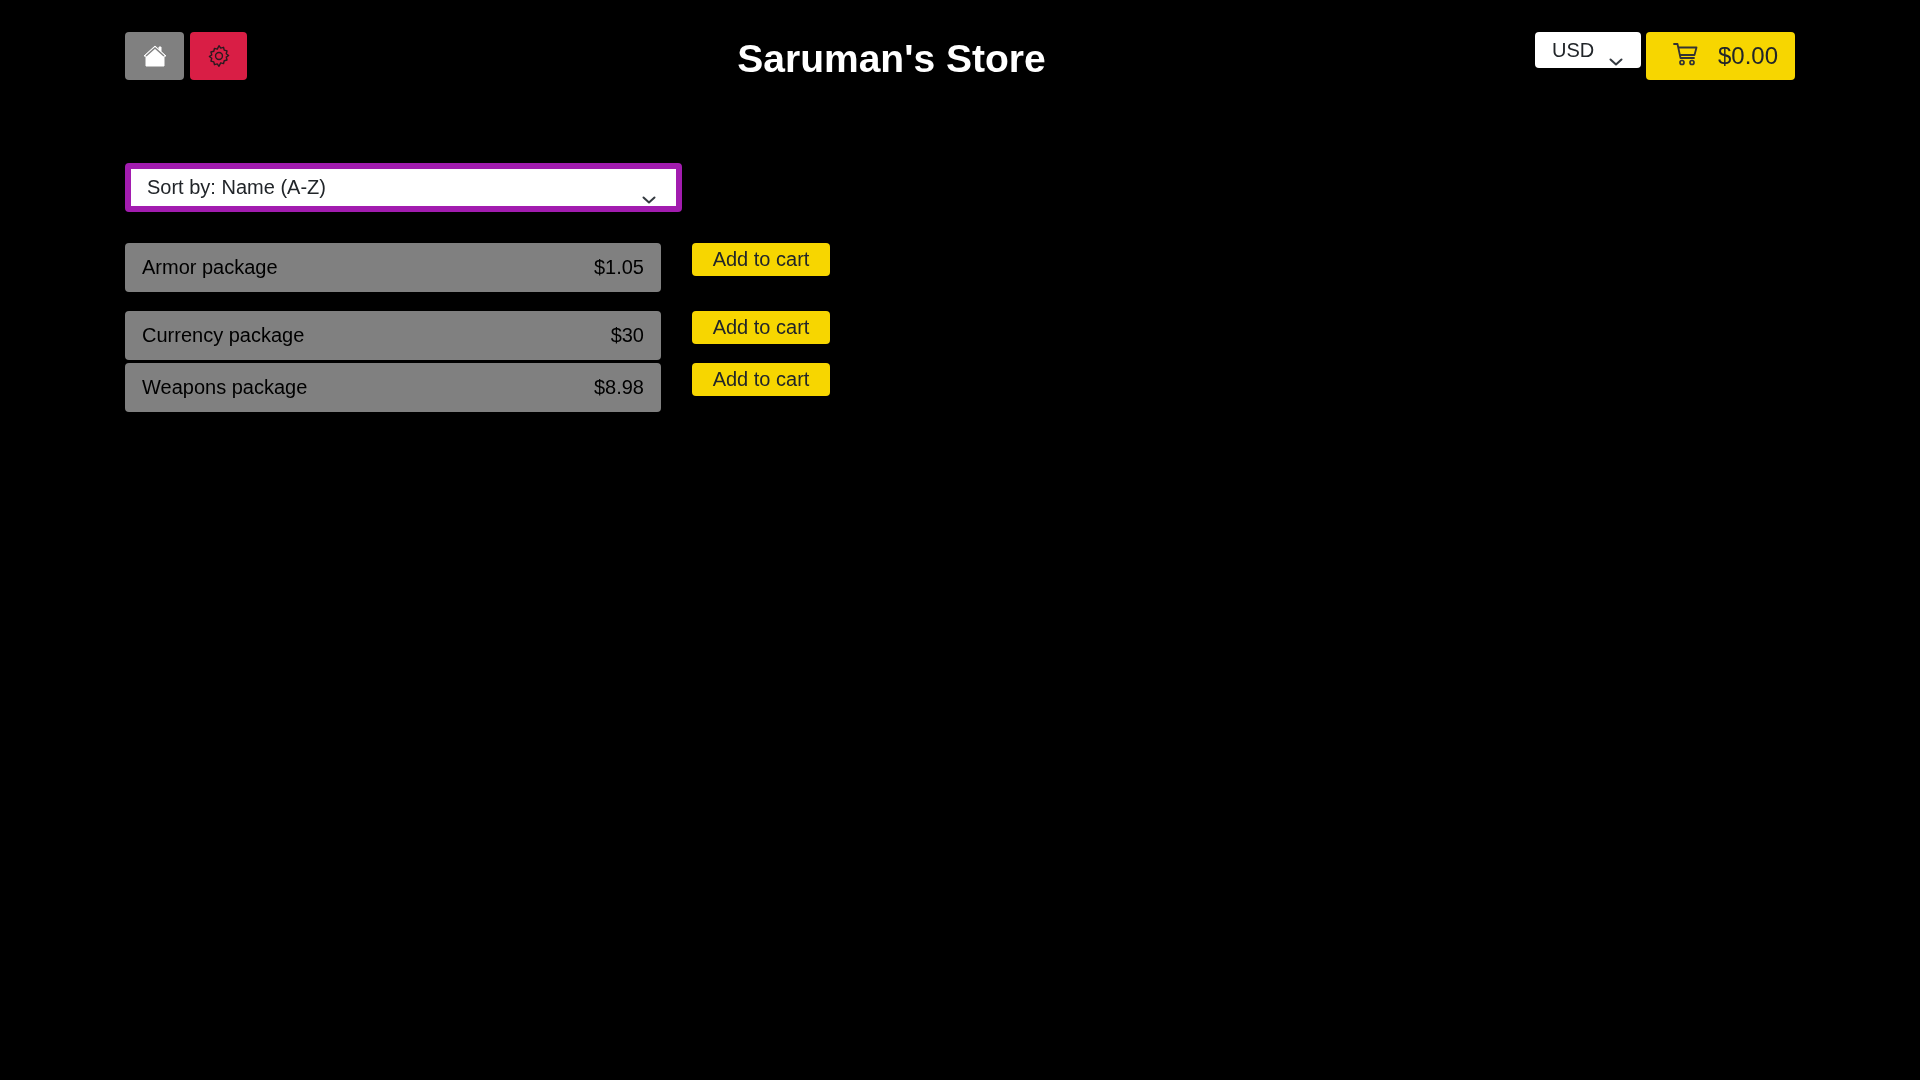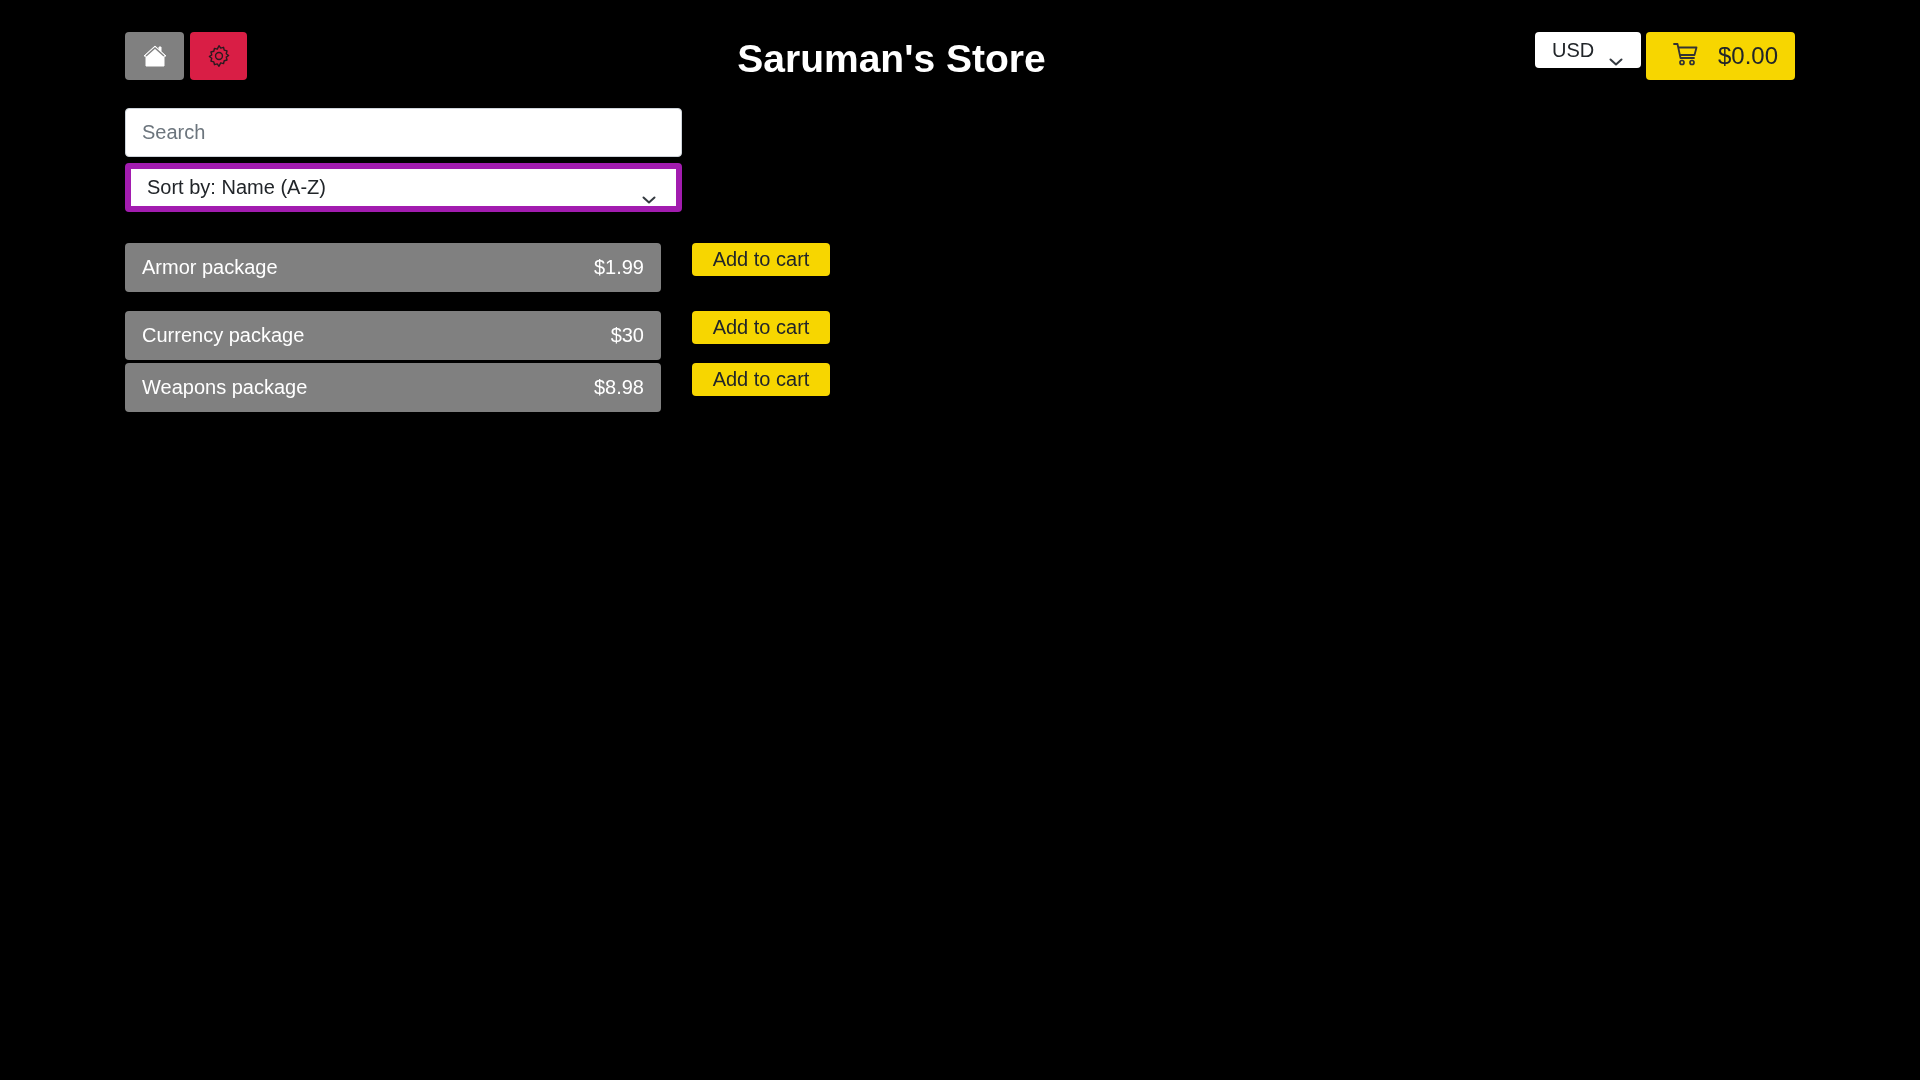--- a/index.html
+++ b/index.html
@@ -146,21 +146,21 @@
       width: 705px;
     }
     .product-card {
       position: absolute;
       left: 0;
       top: 0;
       width: 536px;
       height: 49px;
       background: #808080;
       border-radius: 4px;
-      color: #ffffff;
+      color: #000000;
       font-size: 20px;
       box-sizing: border-box;
       padding: 0 17px;
       display: flex;
       align-items: center;
       justify-content: space-between;
     }
     .add-btn {
       position: absolute;
       left: 567px;
@@ -216,36 +216,35 @@
       <svg width="26" height="26" viewBox="0 0 26 26">
         <path d="M1 2 L4.5 2 L7.5 16 L21 16" fill="none" stroke="#333" stroke-width="1.8" stroke-linecap="round" stroke-linejoin="round"></path>
         <path d="M5.2 5.5 L23.5 5.5 L21.5 13 L6.8 13" fill="none" stroke="#333" stroke-width="1.8" stroke-linejoin="round"></path>
         <circle cx="9" cy="20.5" r="2" fill="none" stroke="#333" stroke-width="1.7"></circle>
         <circle cx="19" cy="20.5" r="2" fill="none" stroke="#333" stroke-width="1.7"></circle>
       </svg>
     </span>
     <span class="cart-total">$0.00</span>
   </button>
 
-  <input class="search-input" type="text" placeholder="Search" style="">
 
   <div class="sort-select">
     <span>Sort by: Name (A-Z)</span>
     <span class="chev">
       <svg width="14" height="10" viewBox="0 0 14 10">
         <path d="M1.5 2.5 L7 7.5 L12.5 2.5" fill="none" stroke="#343a40" stroke-width="2" stroke-linecap="round" stroke-linejoin="round"></path>
       </svg>
     </span>
   </div>
 
   <div>
     <div class="product-row" style="top:243px;">
       <div class="product-card">
         <span>Armor package</span>
-        <span>$1.99</span>
+        <span>$1.05</span>
       </div>
       <button class="add-btn">Add to cart</button>
     </div>
 
     <div class="product-row" style="top:303px;margin-top:8px;">
       <div class="product-card">
         <span>Currency package</span>
         <span>$30</span>
       </div>
       <button class="add-btn">Add to cart</button>

